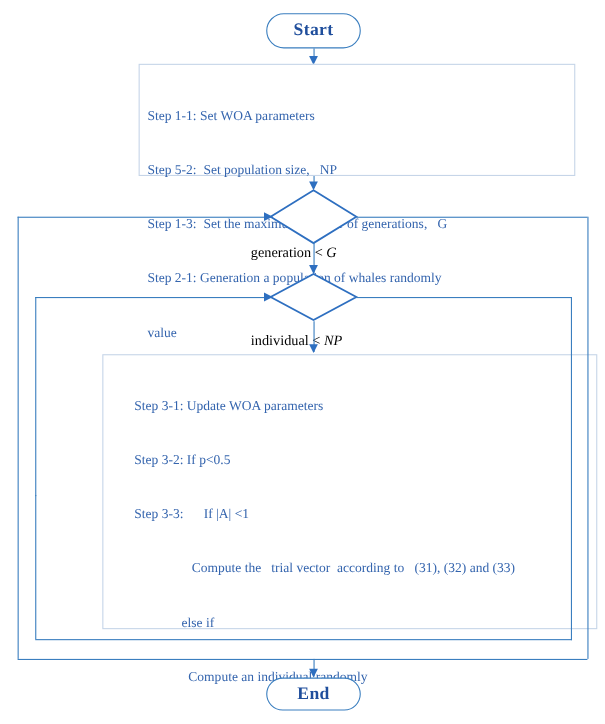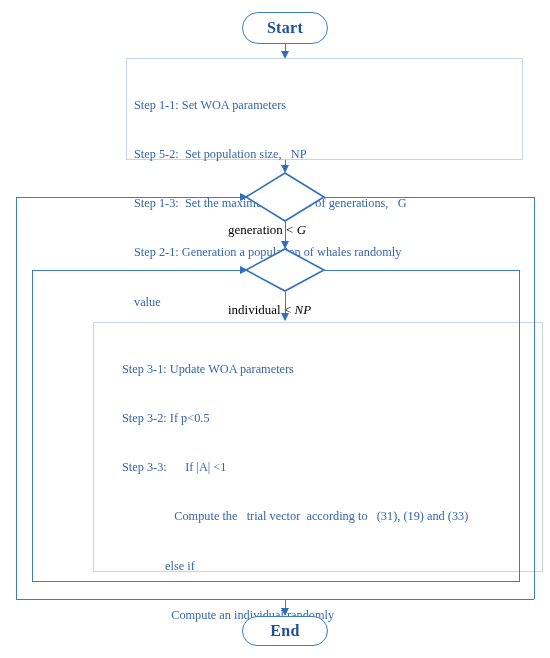--- a/index.html
+++ b/index.html
@@ -114,21 +114,21 @@
     <span class="it">NP</span>
   </div>
 
   <div class="ln-v" style="left:285px;top:292px;height:28px;"></div>
   <div class="arrow-d" style="left:281px;top:313px;"></div>
 
   <div class="procbox" style="left:45px;top:322px;width:450px;height:250px;padding-left:28px;">
     <span class="ln">Step 3-1: Update WOA parameters</span>
     <span class="ln">Step 3-2: If p&lt;0.5</span>
     <span class="ln">Step 3-3:      If |A| &lt;1</span>
-    <span class="ln">                 Compute the   trial vector  according to   (31), (19) and (33)</span>
+    <span class="ln">                 Compute the   trial vector  according to   (31), (32) and (33)</span>
     <span class="ln">              else if</span>
     <span class="ln">                Compute an individual randomly</span>
     <span class="ln">               Compute the   trial vector  according to   (31), (32) and (34)</span>
     
     
     
     
     
     
     

